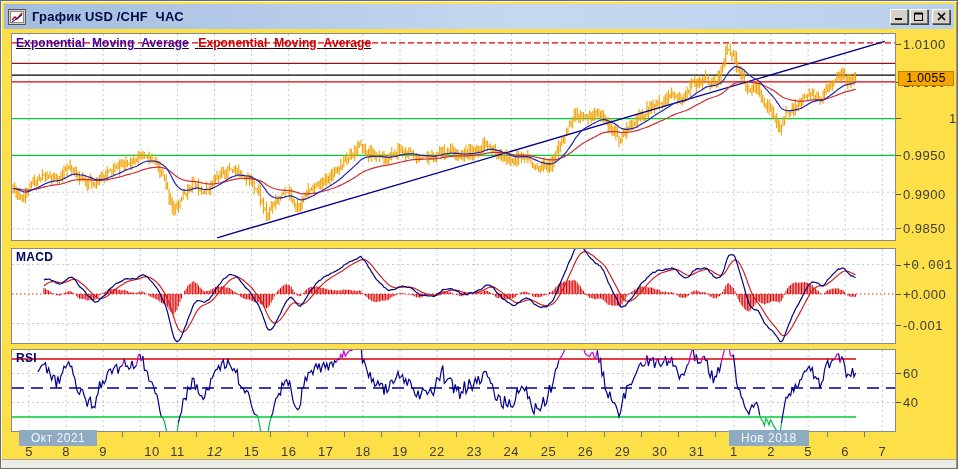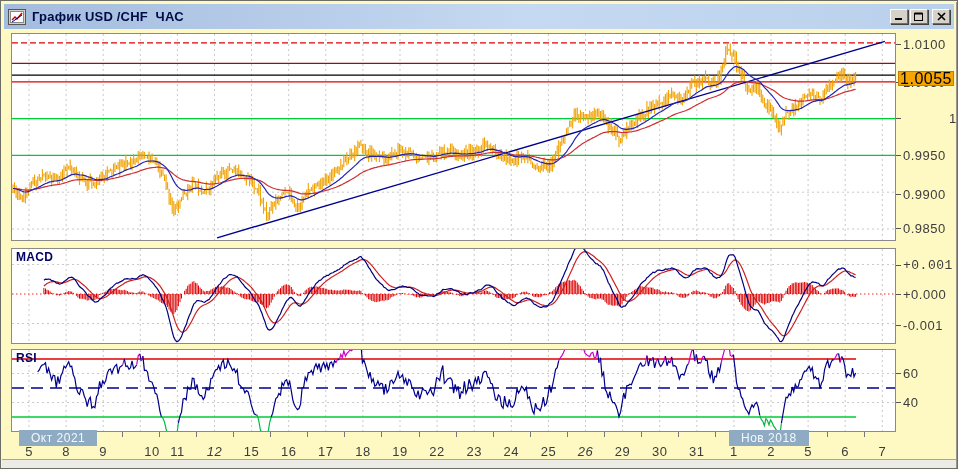--- a/index.html
+++ b/index.html
@@ -1,19 +1,19 @@
 <!DOCTYPE html>
 <html><head>
 <meta charset="utf-8">
 <style>
   html,body{margin:0;padding:0;background:#808080;}
   *{box-sizing:border-box;}
   .window{
     position:relative;width:958px;height:469px;
-    background:#fef9c3;border:1px solid #6e6e68;
+    background:#fde047;border:1px solid #6e6e68;
     box-shadow:inset 1px 1px 0 #f6f4f0, inset -1px -1px 0 #9a968e;
     font-family:"Liberation Sans",sans-serif;overflow:hidden;
   }
   .titlebar{
     position:absolute;left:3px;top:3px;right:3px;height:25px;
     background:linear-gradient(90deg,#a3bcde 0%,#c6d9f2 55%,#b9d0ec 100%);
     display:flex;align-items:center;padding:0 4px;
   }
   .title-icon{width:18px;height:16px;margin-right:6px;flex:0 0 auto;}
   .title-text{
@@ -51,21 +51,21 @@
   }
   .axis-tick{position:absolute;width:5px;height:1px;background:#555;}
   .x-label{
     position:absolute;transform:translate(-50%,-50%);
     font-size:13px;color:#3c3c3c;letter-spacing:.5px;
   }
   .day-tick{position:absolute;width:1px;height:5px;background:#777;top:431px;}
   .price-badge{
     position:absolute;left:897px;top:70px;width:56px;height:15px;z-index:6;
     background:#f6a500;border:1px solid #c07f00;color:#000;
-    font-size:16px;letter-spacing:.5px;text-align:center;line-height:13px;
+    font-size:12px;letter-spacing:.5px;text-align:center;line-height:13px;
   }
   .month-badge{
     position:absolute;top:429px;height:16px;z-index:6;
     background:#8faac3;color:#f4f8fc;font-size:12px;letter-spacing:.5px;
     line-height:16px;padding:0 12px;white-space:nowrap;
   }
   .bottom-strip{
     position:absolute;left:1px;right:1px;top:458px;height:9px;
     background:#edebe5;border-top:1px solid #a8a49c;
   }
@@ -97,20 +97,24 @@
       </button>
       <button class="win-btn close" title="">
         <svg width="9" height="9" viewBox="0 0 9 9">
           <path d="M1 1 L8 8 M8 1 L1 8" stroke="#000" stroke-width="1.6"></path>
         </svg>
       </button>
     </div>
   </div>
 
   <div class="panel" id="main-panel">
+    <div class="legend-row">
+      <span class="legend-ema-fast">Exponential_Moving_Average</span>
+      <span class="legend-ema-slow">Exponential_Moving_Average</span>
+    </div>
     <svg id="main-svg" width="883" height="206">
         <line x1="17" y1="0" x2="17" y2="206" stroke="#c9c9c9" stroke-width="1" stroke-dasharray="2,3"></line>
         <line x1="54.099999999999994" y1="0" x2="54.099999999999994" y2="206" stroke="#c9c9c9" stroke-width="1" stroke-dasharray="2,3"></line>
         <line x1="91.2" y1="0" x2="91.2" y2="206" stroke="#c9c9c9" stroke-width="1" stroke-dasharray="2,3"></line>
         <line x1="128.3" y1="0" x2="128.3" y2="206" stroke="#c9c9c9" stroke-width="1" stroke-dasharray="2,3"></line>
         <line x1="165.4" y1="0" x2="165.4" y2="206" stroke="#c9c9c9" stroke-width="1" stroke-dasharray="2,3"></line>
         <line x1="202.5" y1="0" x2="202.5" y2="206" stroke="#c9c9c9" stroke-width="1" stroke-dasharray="2,3"></line>
         <line x1="239.60000000000002" y1="0" x2="239.60000000000002" y2="206" stroke="#c9c9c9" stroke-width="1" stroke-dasharray="2,3"></line>
         <line x1="276.7" y1="0" x2="276.7" y2="206" stroke="#c9c9c9" stroke-width="1" stroke-dasharray="2,3"></line>
         <line x1="313.8" y1="0" x2="313.8" y2="206" stroke="#c9c9c9" stroke-width="1" stroke-dasharray="2,3"></line>
@@ -306,21 +310,21 @@
       <span class="x-label" style="left: 399px; top: 450px;">19</span>
       <div class="day-tick" style="left: 417.55px;"></div>
       <span class="x-label" style="left: 436.1px; top: 450px;">22</span>
       <div class="day-tick" style="left: 454.65px;"></div>
       <span class="x-label" style="left: 473.2px; top: 450px;">23</span>
       <div class="day-tick" style="left: 491.75px;"></div>
       <span class="x-label" style="left: 510.3px; top: 450px;">24</span>
       <div class="day-tick" style="left: 528.85px;"></div>
       <span class="x-label" style="left: 547.4px; top: 450px;">25</span>
       <div class="day-tick" style="left: 565.95px;"></div>
-      <span class="x-label" style="left: 584.5px; top: 450px; font-style: italic;">26</span>
+      <span class="x-label" style="left: 584.5px; top: 450px;">26</span>
       <div class="day-tick" style="left: 603.05px;"></div>
       <span class="x-label" style="left: 621.6px; top: 450px;">29</span>
       <div class="day-tick" style="left: 640.15px;"></div>
       <span class="x-label" style="left: 658.7px; top: 450px;">30</span>
       <div class="day-tick" style="left: 677.25px;"></div>
       <span class="x-label" style="left: 695.8px; top: 450px;">31</span>
       <div class="day-tick" style="left: 714.35px;"></div>
       <span class="x-label" style="left: 732.9px; top: 450px;">1</span>
       <div class="day-tick" style="left: 751.45px;"></div>
       <span class="x-label" style="left: 770px; top: 450px;">2</span>

